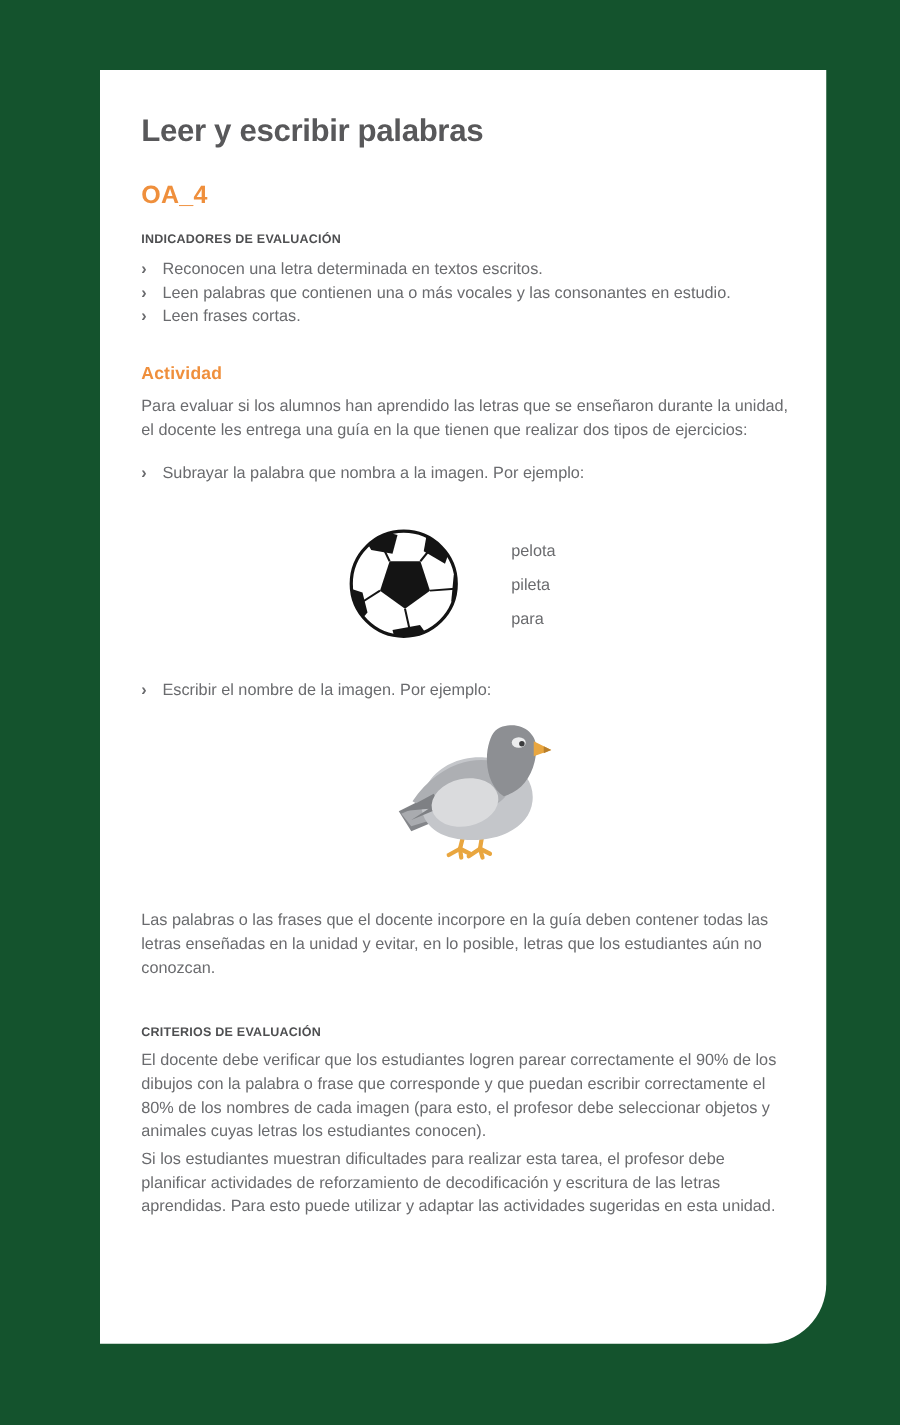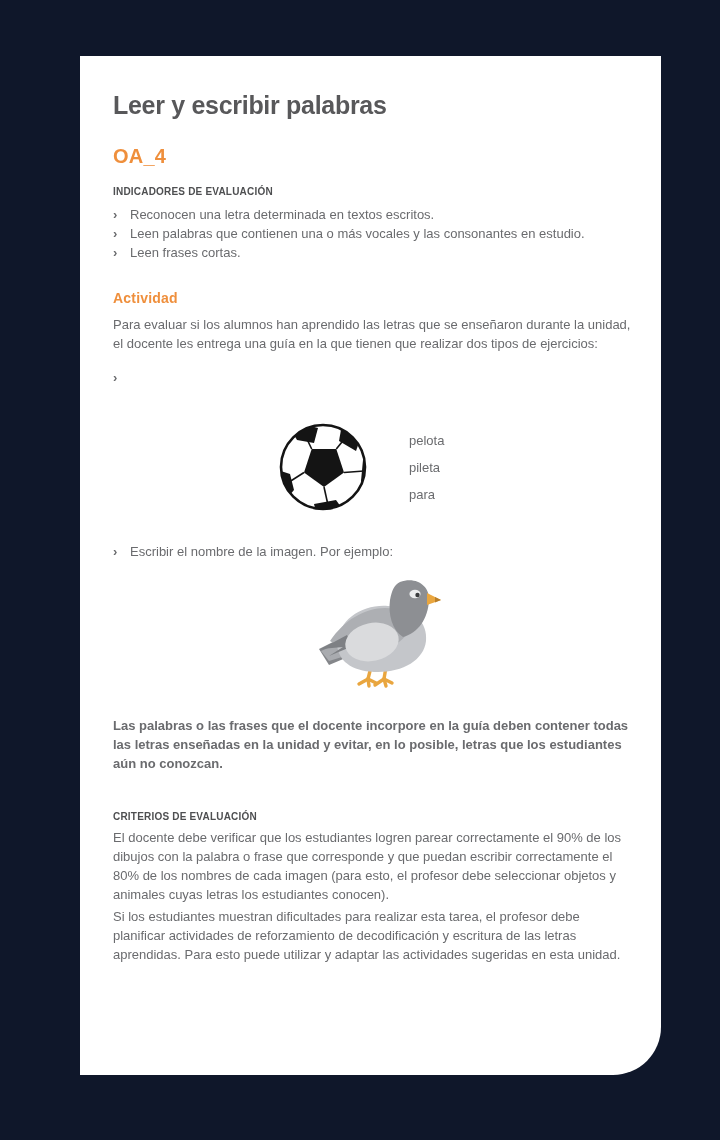--- a/index.html
+++ b/index.html
@@ -1,20 +1,20 @@
 <!DOCTYPE html>
 <html><head>
 <meta charset="utf-8">
 <style>
   * { margin:0; padding:0; box-sizing:border-box; }
   html,body { width:720px; height:1140px; }
   body { font-family:"Liberation Sans", sans-serif; }
   .page {
     position:relative; width:720px; height:1140px;
-    background:#0f172a; overflow:hidden;
+    background:#14532d; overflow:hidden;
   }
   .card {
     position:absolute; left:80px; top:56px;
     width:581px; height:1019px;
     background:#ffffff;
     border-radius:0 0 48px 0;
   }
   .content { padding:34px 30px 0 33px; color:#6A6B6E; font-size:13px; line-height:19px; }
 
   .doc-title {
@@ -44,21 +44,21 @@
   .intro { margin-top:4px; }
   .bullet-line { display:flex; margin-top:15px; }
   .bullet-line.ex2 { margin-top:12px; }
   .example-block { position:relative; }
   .example-ball { margin-top:25px; height:118px; }
   .example-pigeon { margin-top:14px; height:115px; }
   .ball-wrap { position:absolute; left:165px; top:10px; width:90px; height:90px; }
   .word-options { position:absolute; left:296px; top:15px; }
   .word-options .word { display:block; line-height:27px; color:#6A6B6E; }
   .pigeon-wrap { position:absolute; left:202px; top:0; width:130px; height:115px; }
-  .note { margin-top:26px;font-weight:bold; }
+  .note { margin-top:36px; }
   .crit-para { margin-top:3px; }
 </style>
 </head>
 <body>
 
 <div class="page">
   <div class="card">
     <div class="content">
 
       <h1 class="doc-title">Leer y escribir palabras</h1>
@@ -79,20 +79,21 @@
           <span class="bullet-glyph">›</span>
           <span>Leen frases cortas.</span>
         </li>
       </ul>
 
       <h2 class="actividad-heading">Actividad</h2>
       <p class="intro">Para evaluar si los alumnos han aprendido las letras que se enseñaron durante la unidad, el docente les entrega una guía en la que tienen que realizar dos tipos de ejercicios:</p>
 
       <div class="bullet-line">
         <span class="bullet-glyph">›</span>
+        <span>Subrayar la palabra que nombra a la imagen. Por ejemplo:</span>
       </div>
 
       <div class="example-block example-ball">
         <div class="ball-wrap">
           <svg width="90" height="90" viewBox="0 0 90 90">
             <defs>
                 <clipPath id="ballclip">
                   <circle cx="45" cy="45" r="42.2"></circle>
                 </clipPath>
               </defs>

